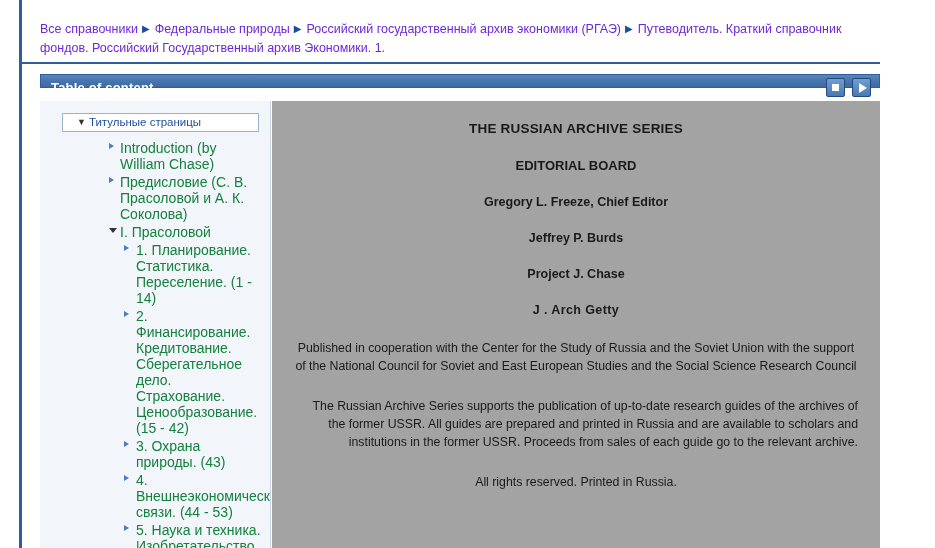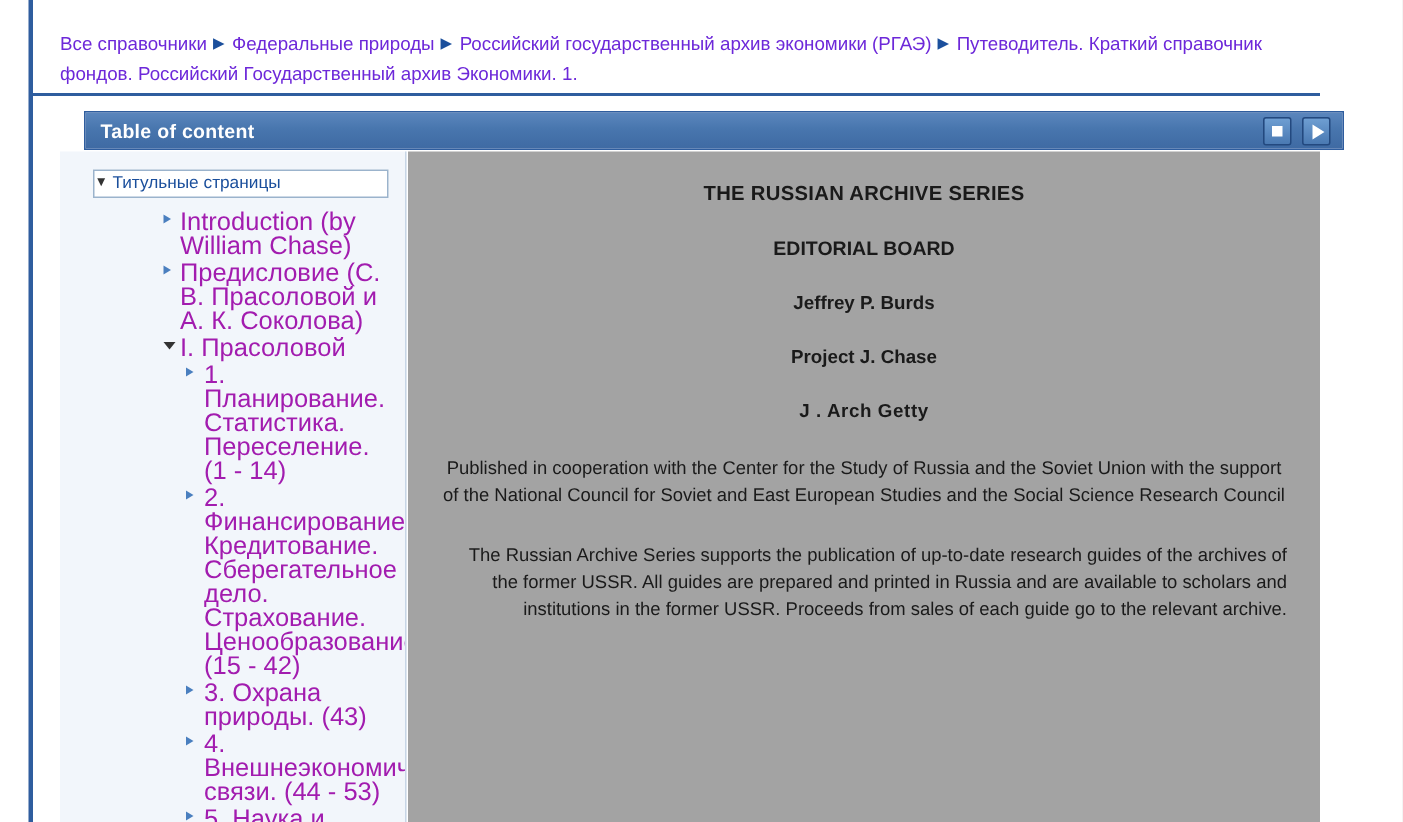--- a/index.html
+++ b/index.html
@@ -55,24 +55,24 @@
     position: absolute;
     left: 22px;
     top: 62px;
     width: 858px;
     height: 2px;
     background: #2f5d9e;
   }
   
   .toc-header {
     position: absolute;
-    left: 56px;
+    left: 40px;
     top: 74px;
     width: 840px;
-    height: 26px;
+    height: 14px;
     background: linear-gradient(to bottom, #5b86bd 0%, #4876ae 45%, #3f6aa3 100%);
     border: 1px solid #2f5d9e;
     box-sizing: border-box;
     color: #ffffff;
   }
   .toc-header-title {
     position: absolute;
     left: 10px;
     top: 5px;
     font-size: 13px;
@@ -128,21 +128,21 @@
     left: 22px;
     top: 12px;
     width: 197px;
     height: 19px;
     background: #ffffff;
     border: 1px solid #9bb3cc;
     box-sizing: border-box;
     font-size: 11.5px;
     color: #1b4f9c;
     line-height: 17px;
-    padding-left: 0;
+    padding-left: 14px;
     cursor: pointer;
     white-space: nowrap;
     overflow: hidden;
   }
   .toc-select .caret {
     display: inline-block;
     margin-right: 3px;
     font-size: 9px;
     color: #333;
     transform: translateY(-1px);
@@ -151,23 +151,23 @@
     position: absolute;
     left: 0;
     top: 38px;
     width: 231px;
     height: 409px;
     overflow: hidden;
   }
   .toc-item {
     position: relative;
     padding: 1px 8px 1px 0;
-    font-size: 17px;
+    font-size: 14px;
     line-height: 16px;
-    color: #a21caf;
+    color: #15803d;
     cursor: pointer;
   }
   .toc-item .label { display: block; }
   .toc-item .bullet {
     position: absolute;
     top: 3px;
     width: 0;
     height: 0;
     border-left: 5px solid #4a7fbf;
     border-top: 3.5px solid transparent;
@@ -297,22 +297,24 @@
         <span class="label">5. Наука и техника. Изобретательство и рационализация. Стандартизация и метрология. (54 - 65)</span>
       </div>
 
     </div>
   </div>
 
   <div class="content">
     <div class="content-inner">
       <div class="c-title">THE RUSSIAN ARCHIVE SERIES</div>
       <div class="c-sub">EDITORIAL BOARD</div>
+      <div class="c-name">Gregory L. Freeze, Chief Editor</div>
       <div class="c-name">Jeffrey P. Burds</div>
       <div class="c-name">Project J. Chase</div>
       <div class="c-name spaced">J . Arch Getty</div>
       <div class="c-para">Published in cooperation with the Center for the Study of Russia and the Soviet Union with the support of the National Council for Soviet and East European Studies and the Social Science Research Council</div>
       <div class="c-para just">The Russian Archive Series supports the publication of up-to-date research guides of the archives of the former USSR. All guides are prepared and printed in Russia and are available to scholars and institutions in the former USSR. Proceeds from sales of each guide go to the relevant archive.</div>
+      <div class="c-para">All rights reserved. Printed in Russia.</div>
 
     </div>
   </div>
 
 </div>
 
 </body></html>

